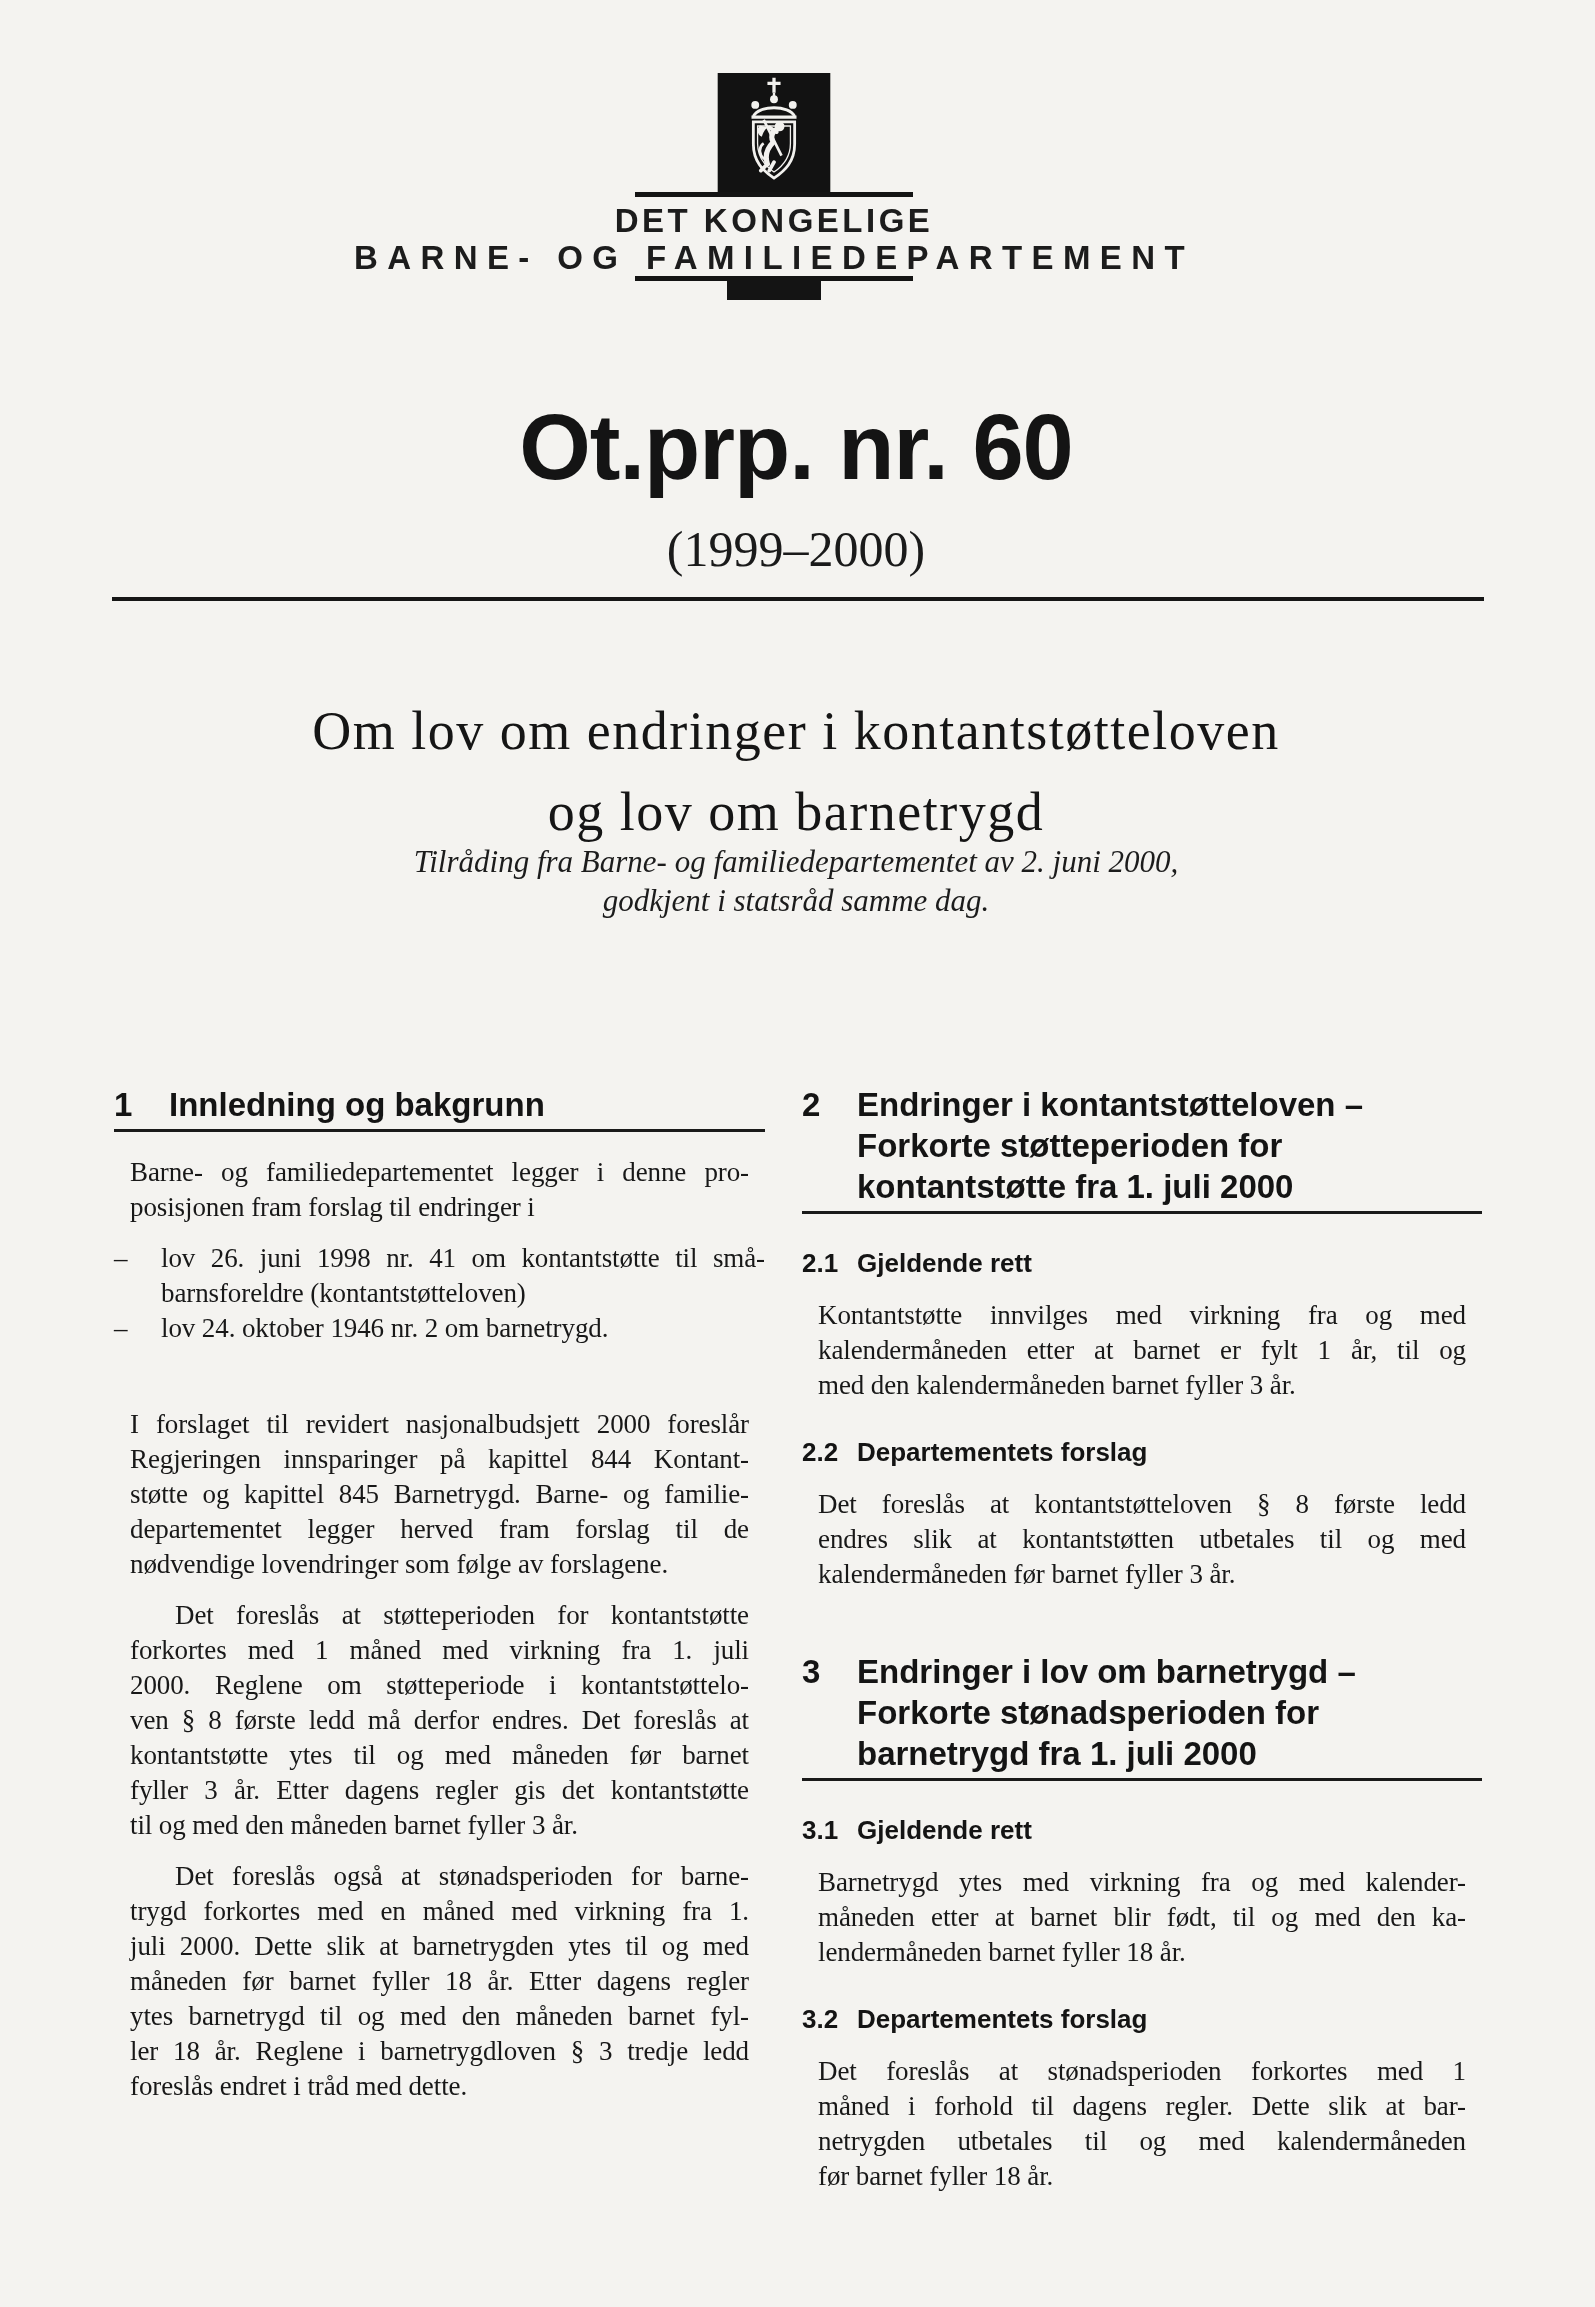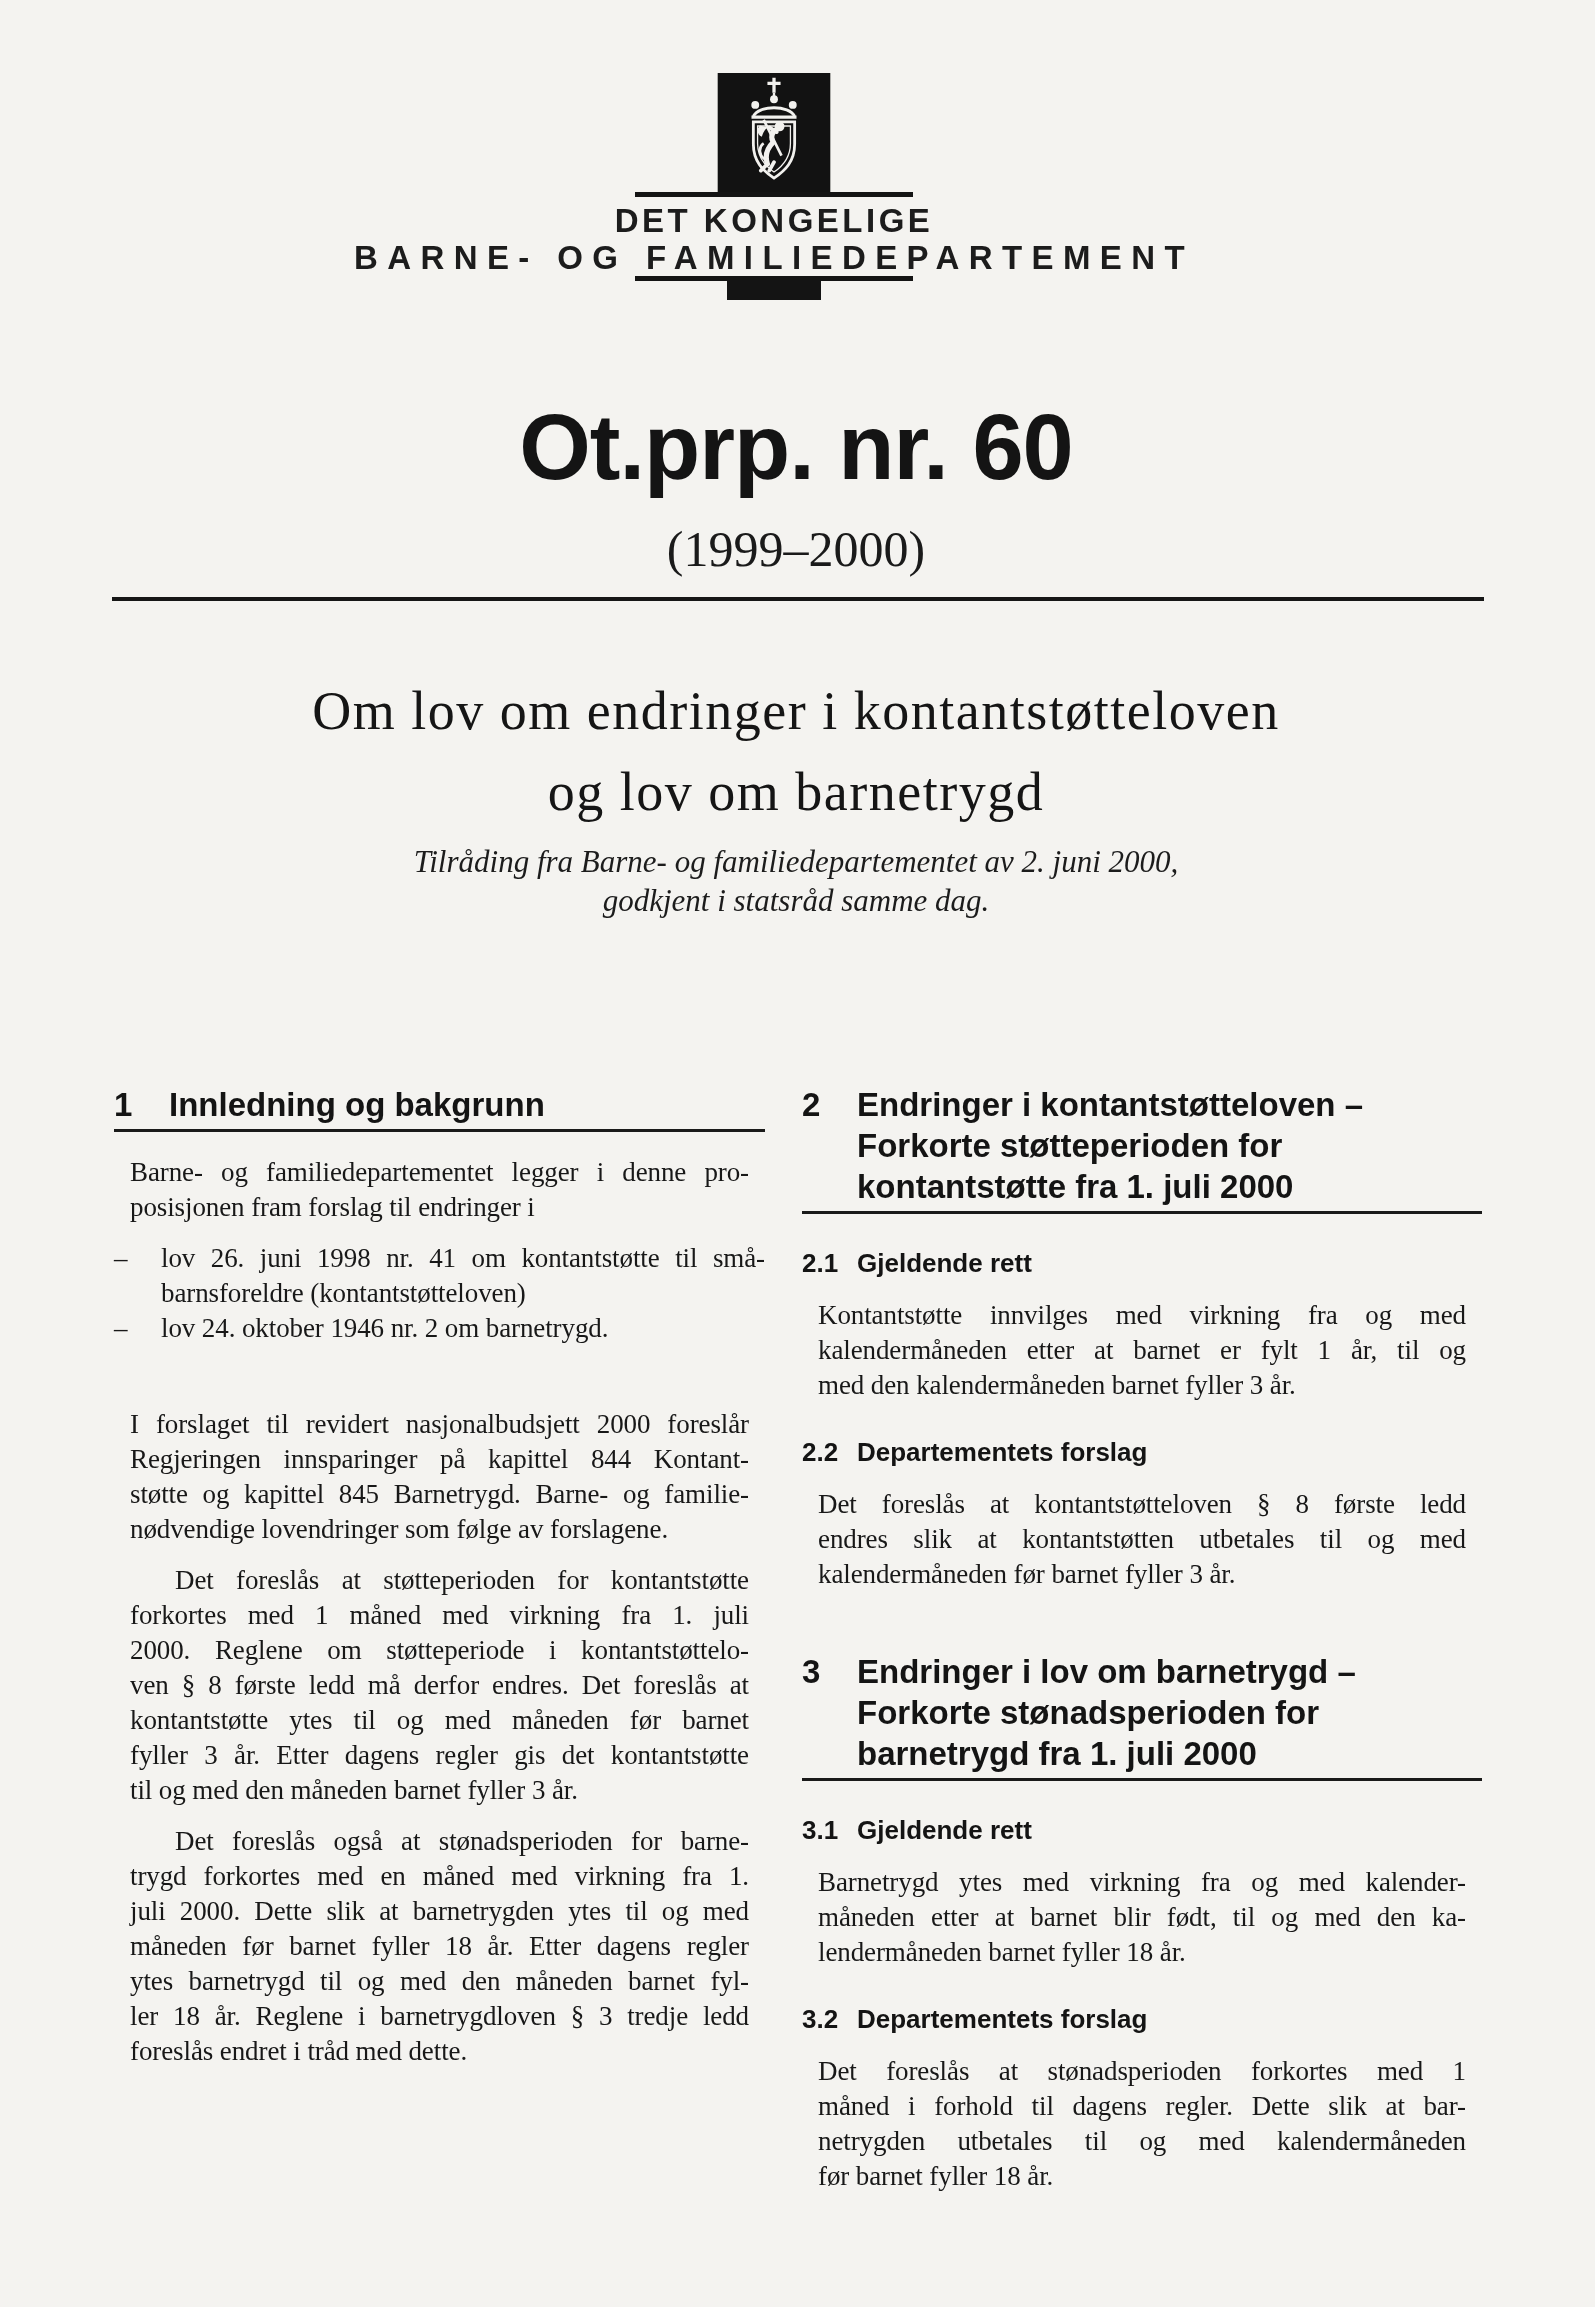--- a/index.html
+++ b/index.html
@@ -27,21 +27,21 @@
     position:absolute;left:796px;transform:translateX(-50%);top:398px;
     font-family:"Liberation Sans", sans-serif;font-weight:bold;
     font-size:92px;line-height:99px;letter-spacing:-1px;color:#141414;white-space:nowrap;
   }
   .session{
     position:absolute;left:796px;transform:translateX(-50%);top:522px;
     font-size:50px;line-height:55px;color:#1a1a1a;white-space:nowrap;
   }
   .rule-top{position:absolute;left:112px;top:597px;width:1372px;height:3.5px;background:#161616;}
   .main-title{
-    position:absolute;left:796px;transform:translateX(-50%);top:671px;
+    position:absolute;left:796px;transform:translateX(-50%);top:691px;
     font-size:54px;line-height:81px;letter-spacing:1.5px;color:#151515;
     text-align:center;white-space:nowrap;
   }
   .recommendation{
     position:absolute;left:796px;transform:translateX(-50%);top:842px;
     font-style:italic;font-size:31px;line-height:39px;color:#1c1c1c;
     text-align:center;white-space:nowrap;
   }
   
   .col{position:absolute;top:1084px;}
@@ -135,20 +135,21 @@
         </div>
         <div class="li">
           <div class="dash">–</div>
           <div class="line last">lov 24. oktober 1946 nr. 2 om barnetrygd.</div>
         </div>
       </div>
       <div class="para space-before">
         <div class="line">I forslaget til revidert nasjonalbudsjett 2000 foreslår</div>
         <div class="line">Regjeringen innsparinger på kapittel 844 Kontant-</div>
         <div class="line">støtte og kapittel 845 Barnetrygd. Barne- og familie-</div>
+        <div class="line">departementet legger herved fram forslag til de</div>
         <div class="line last">nødvendige lovendringer som følge av forslagene.</div>
       </div>
       <div class="para indent">
         <div class="line first-indent">Det foreslås at støtteperioden for kontantstøtte</div>
         <div class="line">forkortes med 1 måned med virkning fra 1. juli</div>
         <div class="line">2000. Reglene om støtteperiode i kontantstøttelo-</div>
         <div class="line">ven § 8 første ledd må derfor endres. Det foreslås at</div>
         <div class="line">kontantstøtte ytes til og med måneden før barnet</div>
         <div class="line">fyller 3 år. Etter dagens regler gis det kontantstøtte</div>
         <div class="line last">til og med den måneden barnet fyller 3 år.</div>

